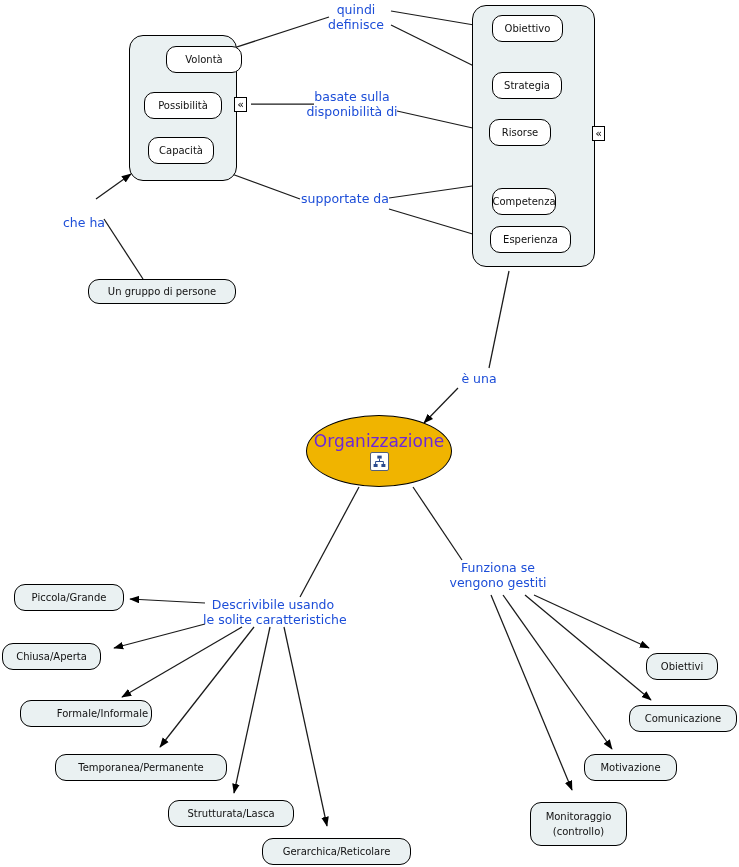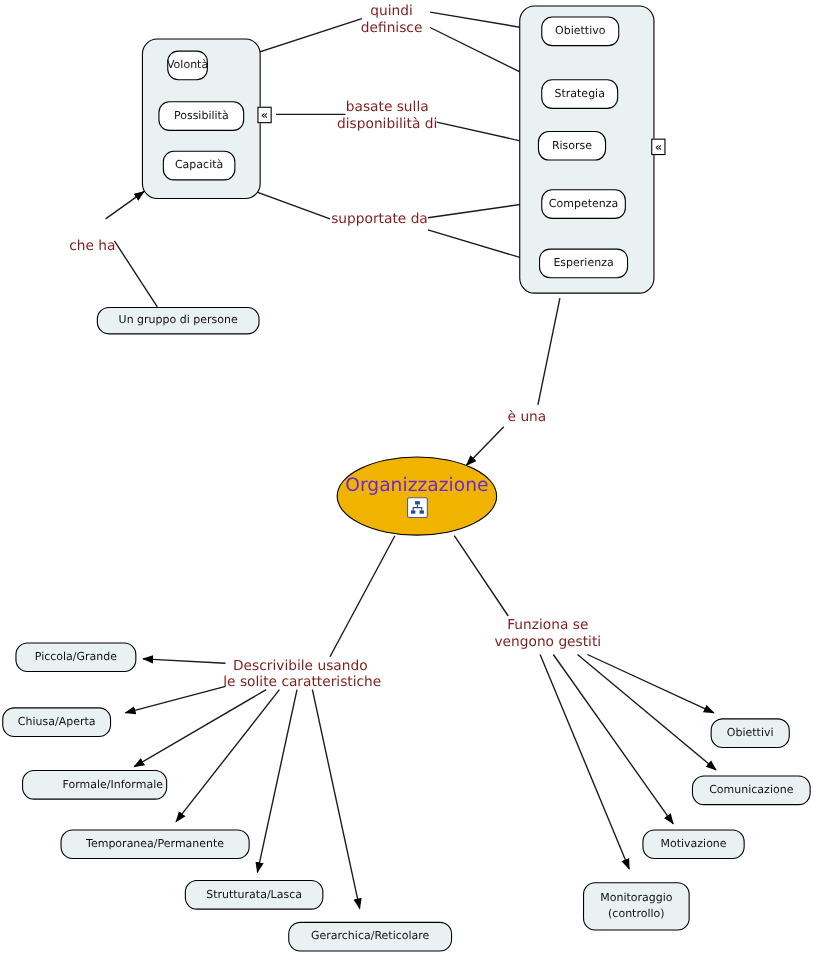--- a/index.html
+++ b/index.html
@@ -82,21 +82,21 @@
     border-radius: 2px;
     display: flex;
     align-items: center;
     justify-content: center;
   }
   
   .edge-label {
     position: absolute;
     font-size: 12.5px;
     line-height: 15px;
-    color: #7f1d1d;
+    color: #1d4ed8;
     text-align: center;
     white-space: pre;
     background: transparent;
     z-index: 4;
   }
   
   .collapse-marker {
     position: absolute;
     width: 13px;
     height: 15px;
@@ -162,32 +162,32 @@
 
       <path d="M534,595 L649,648" marker-end="url(#arrow)"></path>
       <path d="M525,595 L651,700" marker-end="url(#arrow)"></path>
       <path d="M503,595 L612,749" marker-end="url(#arrow)"></path>
       <path d="M491,595 L572,790" marker-end="url(#arrow)"></path>
     </g>
   </svg>
 
   <div class="groupbox" style="left:129px; top:35px; width:108px; height:146px;"></div>
 
-  <div class="node inner" style="left:152px; top:46px; width:37px; height:27px;">Volontà</div>
+  <div class="node inner" style="left:166px; top:46px; width:76px; height:27px;">Volontà</div>
   <div class="node inner" style="left:144px; top:92px; width:78px; height:27px;">Possibilità</div>
   <div class="node inner" style="left:148px; top:137px; width:66px; height:27px;">Capacità</div>
 
   <div class="collapse-marker" style="left:234px; top:97px;">«</div>
 
   <div class="groupbox" style="left:472px; top:5px; width:123px; height:262px;"></div>
 
   <div class="node inner" style="left:492px; top:15px; width:71px; height:27px;">Obiettivo</div>
   <div class="node inner" style="left:492px; top:72px; width:70px; height:27px;">Strategia</div>
   <div class="node inner" style="left:489px; top:119px; width:62px; height:27px;">Risorse</div>
-  <div class="node inner" style="left:492px; top:172px; width:77px; height:27px;">Competenza</div>
+  <div class="node inner" style="left:492px; top:188px; width:64px; height:27px;">Competenza</div>
   <div class="node inner" style="left:490px; top:226px; width:81px; height:27px;">Esperienza</div>
 
   <div class="collapse-marker" style="left:592px; top:126px;">«</div>
 
   <div class="edge-label" style="left:320px; top:2px; width:72px;">quindi
 definisce</div>
 
   <div class="edge-label" style="left:304px; top:89px; width:96px;">basate sulla
 disponibilità di</div>
 

